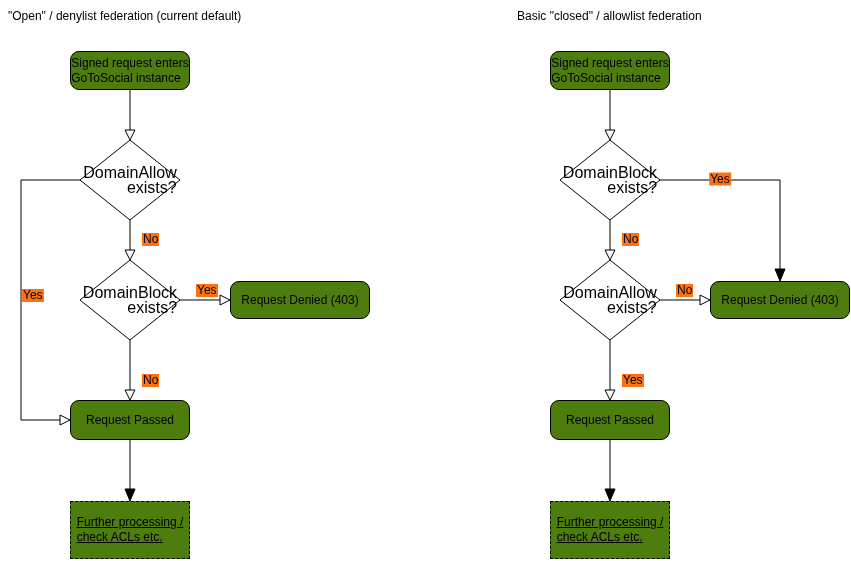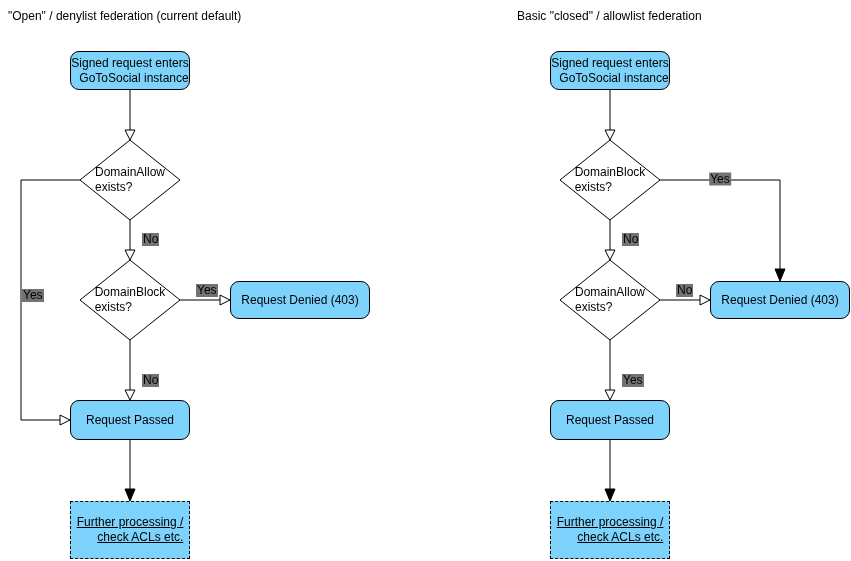--- a/index.html
+++ b/index.html
@@ -22,45 +22,45 @@
     position: absolute;
     font-size: 12px;
     line-height: 14px;
     white-space: nowrap;
   }
   .node {
     position: absolute;
     display: flex;
     align-items: center;
     justify-content: center;
-    text-align: right;
+    text-align: left;
     font-size: 12px;
     line-height: 15px;
     white-space: pre-line;
-    background: #7dd3fc;
+    background: #4d7c0f;
     border: 1px solid #000000;
   }
   .node.rounded { border-radius: 9px; }
   .node.dashed  { border-style: dashed; text-decoration: underline; }
   .diamond-label {
     position: absolute;
     display: flex;
     align-items: center;
     justify-content: center;
-    text-align: left;
-    font-size: 12px;
+    text-align: right;
+    font-size: 16px;
     line-height: 15px;
     white-space: pre-line;
     background: transparent;
   }
   .edge-label {
     position: absolute;
     font-size: 12px;
     line-height: 13px;
-    background: #737373;
+    background: #f97316;
     padding: 0 1px;
     white-space: nowrap;
   }
   .edge-label.center-anchor { transform: translate(-50%, -50%); }
 </style>
 </head>
 <body>
 
 <div class="canvas">
 

